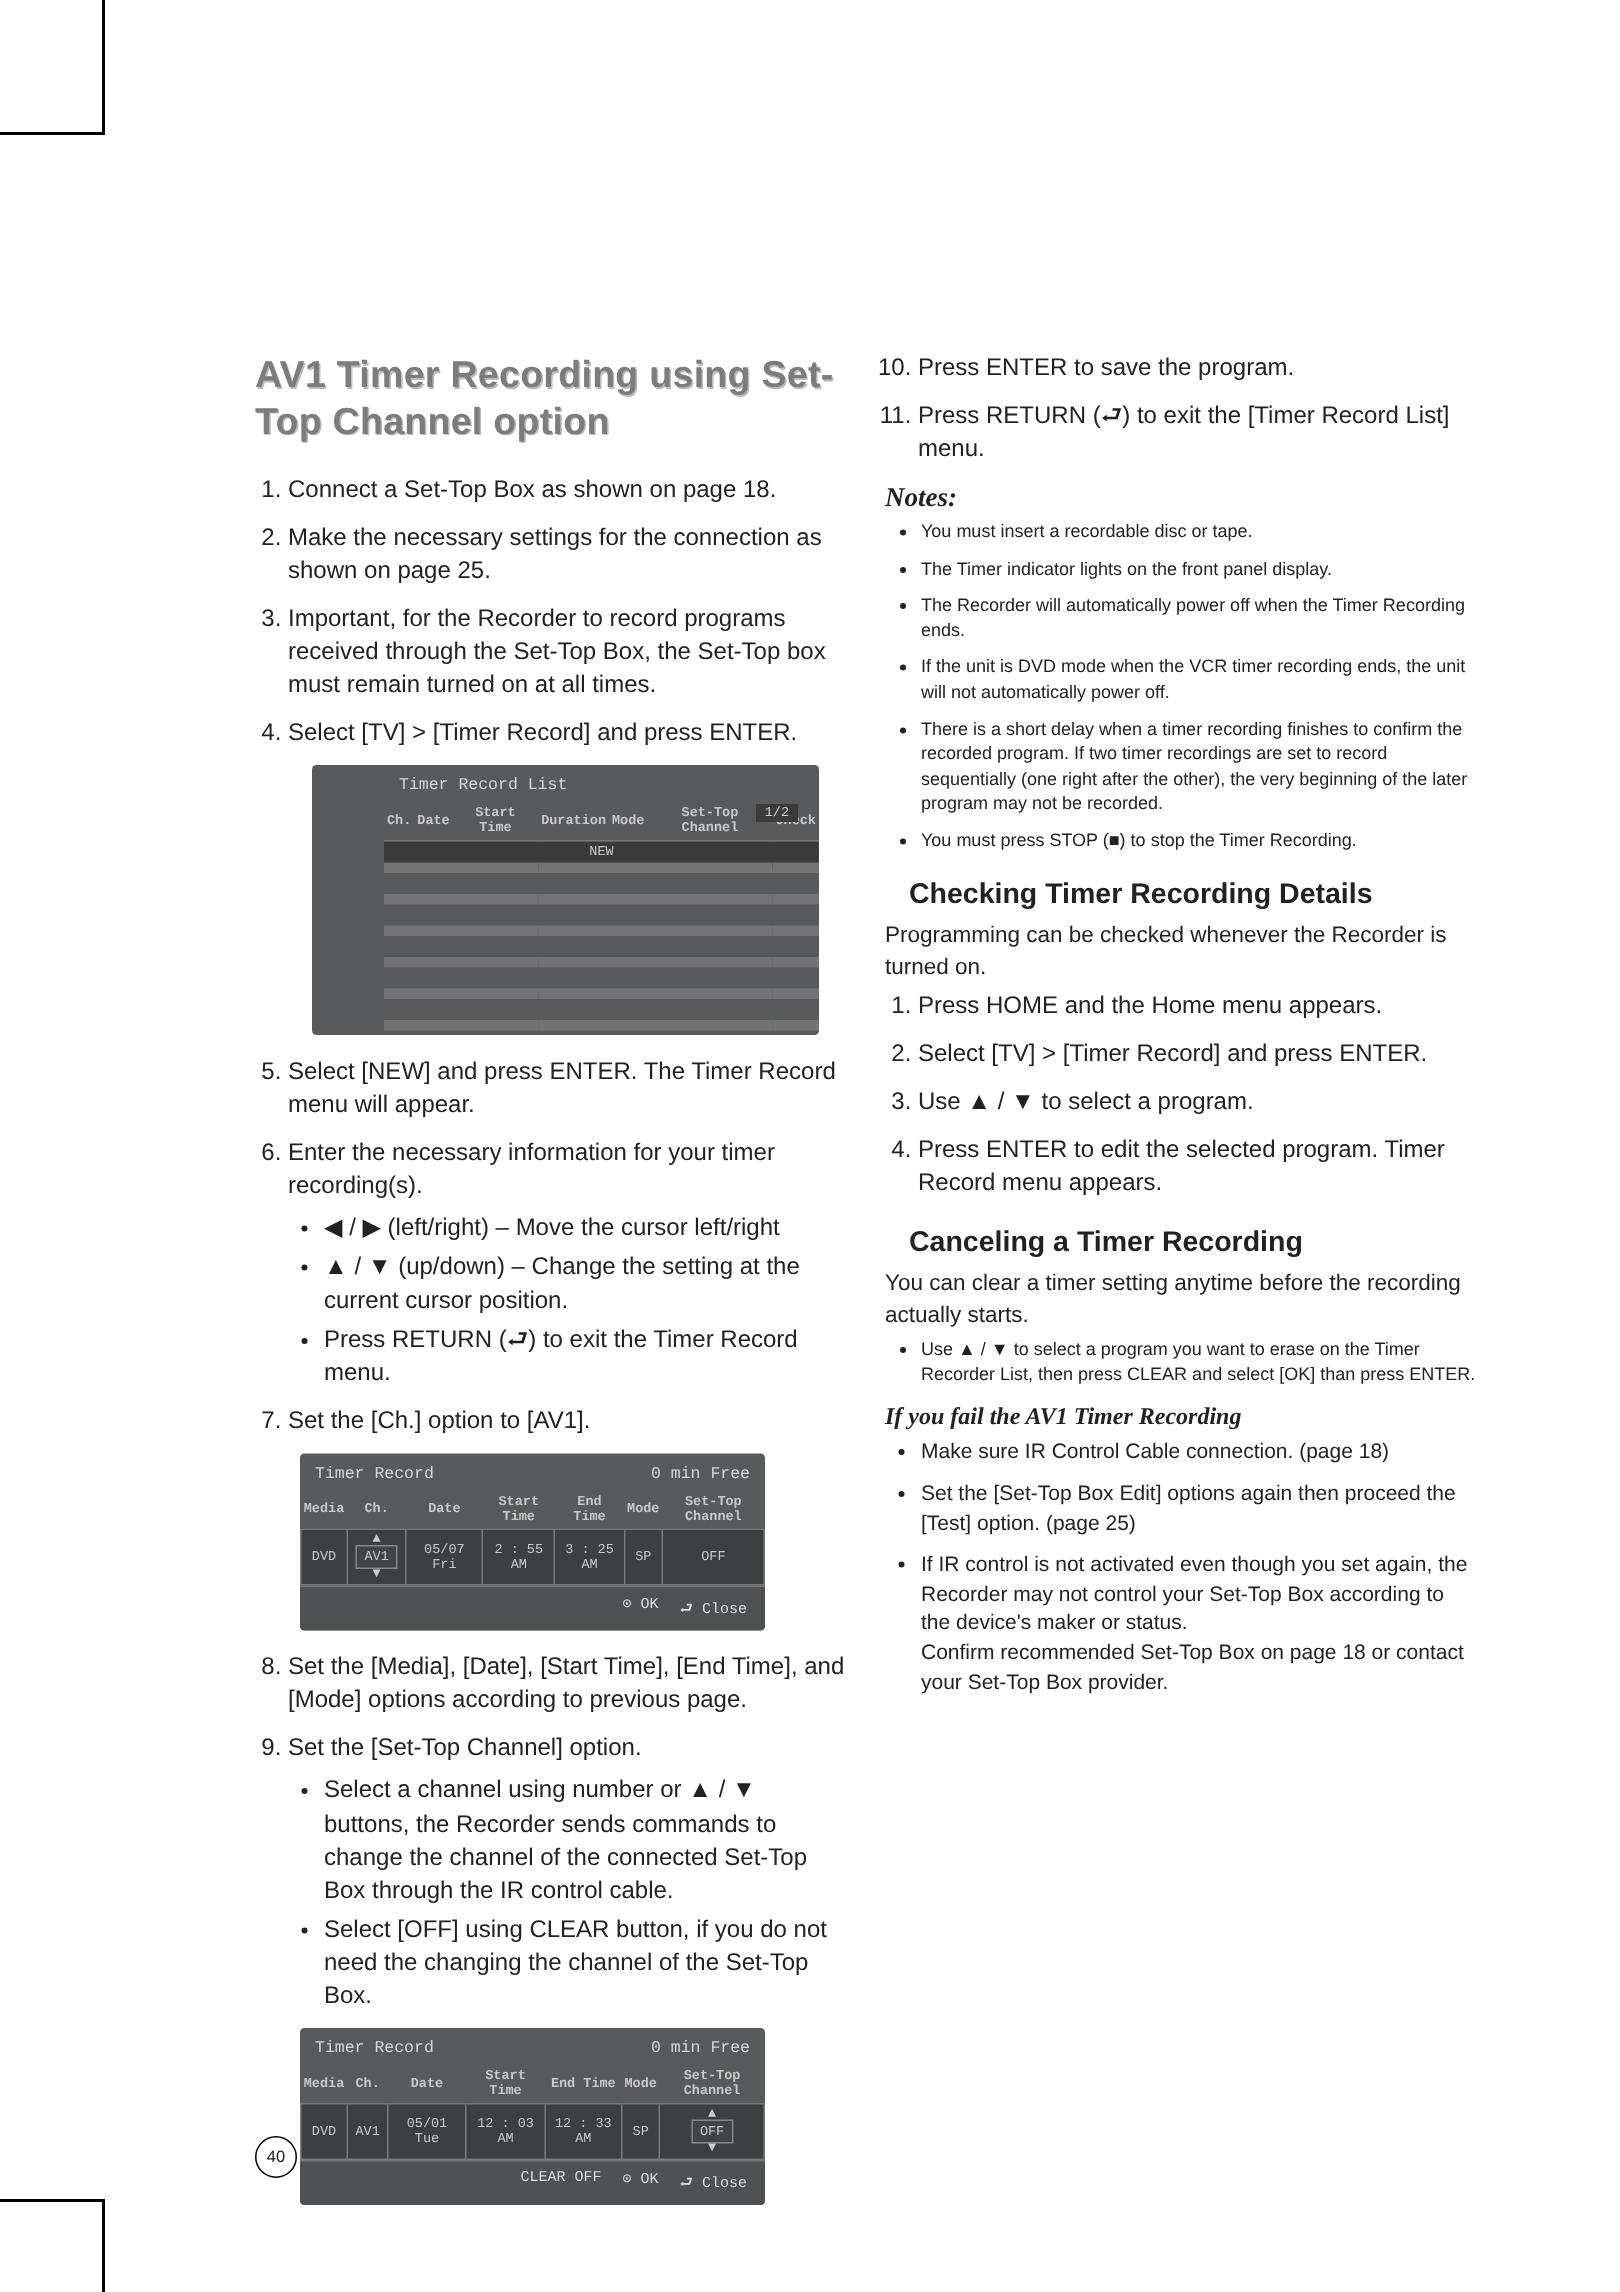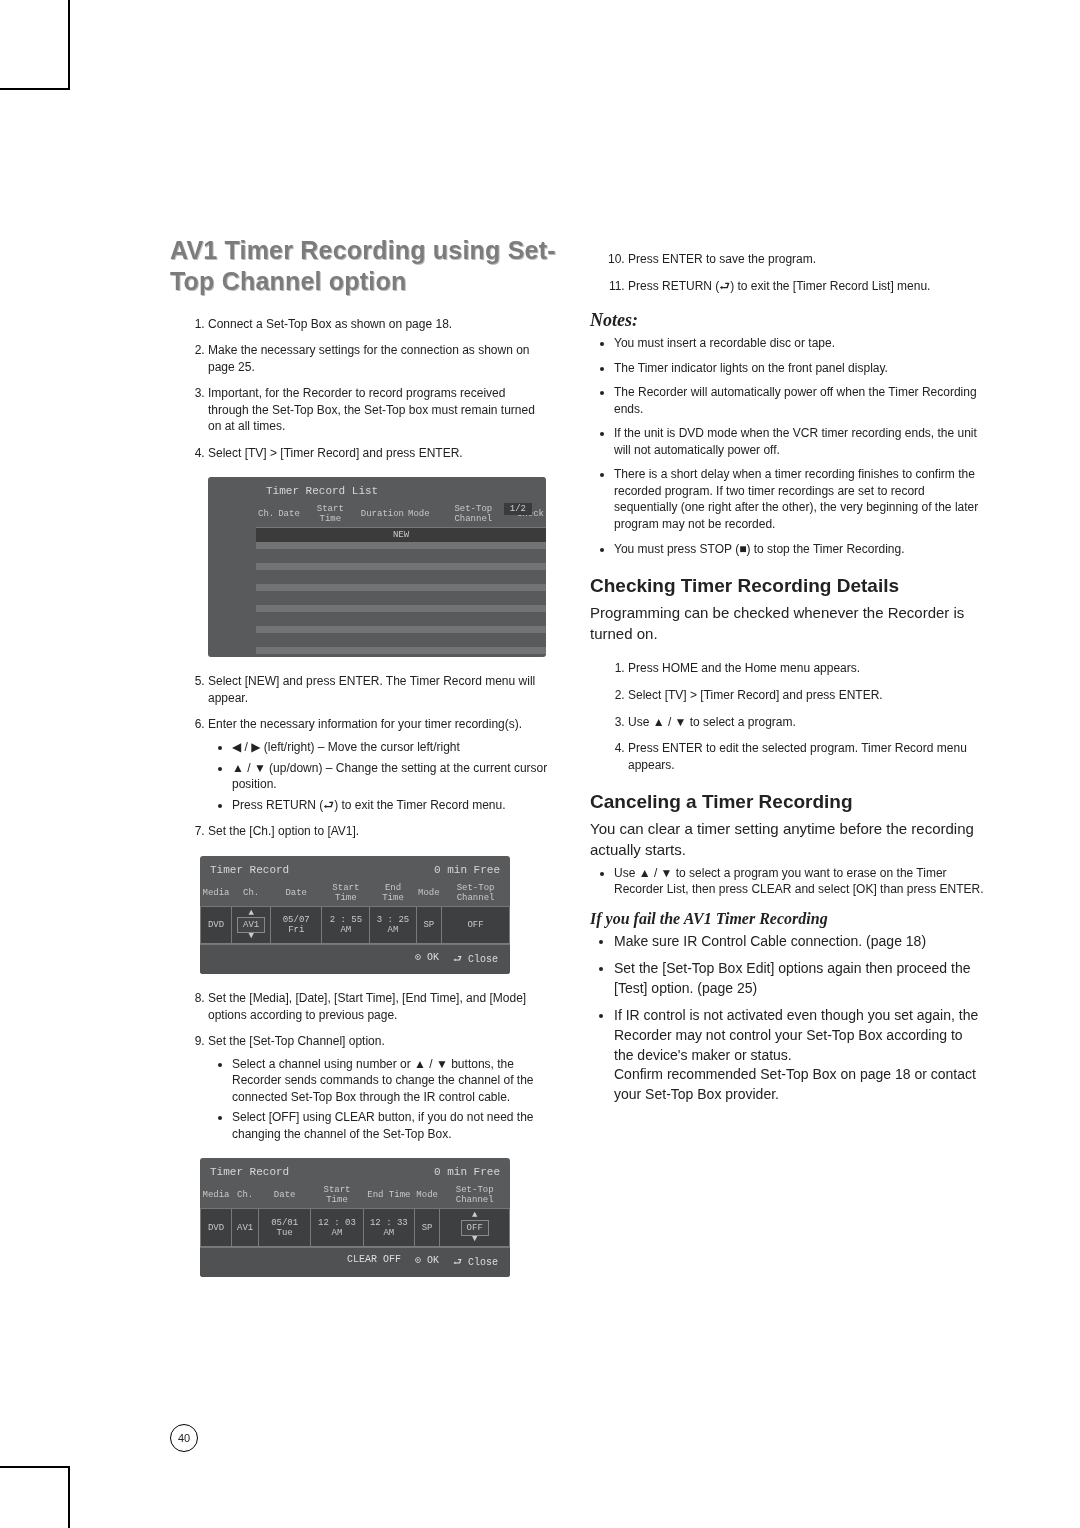--- a/index.html
+++ b/index.html
@@ -28,47 +28,47 @@
   .col{flex:1 1 0;min-width:0;}
   .h1{
     font-size:25px;
     font-weight:bold;
     color:#7c7c7c;
     text-shadow:1px 1px 0 #bbb;
     line-height:1.25;
     margin:0 0 18px 0;
     letter-spacing:0.2px;
   }
-  ol.steps{margin:16px;padding-left:22px;font-size:12px;line-height:1.38;}
+  ol.steps{margin:0;padding-left:22px;font-size:16px;line-height:1.38;}
   ol.steps>li{margin-bottom:10px;}
   ul.sub{list-style:disc;margin:6px 0 0 0;padding-left:24px;}
   ul.sub>li{margin-bottom:4px;}
   ul.bul{list-style:disc;margin:4px 0 12px 0;padding-left:24px;font-size:12px;line-height:1.38;}
   ul.bul>li{margin-bottom:8px;}
   .notes{font-style:italic;font-family:Georgia,serif;font-weight:bold;font-size:18px;margin:10px 0 4px 0;}
-  .h2{font-size:19px;font-weight:bold;margin:18px 0 6px 0;}
+  .h2{font-size:19px;font-weight:bold;margin:18px 0 6px 16px;}
   .plain{font-size:15px;line-height:1.38;margin:0 0 4px 0;}
   ul.sm{list-style:disc;margin:4px 0 10px 0;padding-left:24px;font-size:14px;line-height:1.4;}
   ul.sm>li{margin-bottom:8px;}
   
   .shot{
     width:290px;
     margin:10px auto 14px 38px;
     background:#585a5c;
     border-radius:3px;
     color:#cfcfcf;
     font-family:"Courier New",monospace;
     font-size:10px;
     position:relative;
     overflow:hidden;
   }
   .shot .titlebar{padding:8px 10px 4px 10px;font-size:11px;color:#d6d6d6;}
   .shot .pager{position:absolute;right:14px;top:26px;background:#3b3b3b;padding:1px 6px;font-size:9px;}
   .shot table{width:100%;border-collapse:collapse;font-size:9px;color:#c8c8c8;}
-  .shot th{font-weight:normal;padding:3px 2px;border-bottom:1px solid #777;text-align:center;}
+  .shot th{font-weight:bold;padding:3px 2px;border-bottom:1px solid #777;text-align:center;}
   .shot td{padding:2px;border-bottom:7px solid #737373;text-align:center;height:10px;}
   .shot .newrow{background:#3b3b3b;text-align:center;}
   .shot .footer{display:flex;justify-content:flex-end;gap:14px;padding:6px 12px;font-size:10px;color:#ddd;background:#4f5153;border-top:1px solid #777;}
   .shot .sel{background:#424446;display:inline-block;padding:2px 5px;border:1px solid #888;}
   .shot .arrows{color:#ccc;line-height:0.8;text-align:center;}
   .shot2{width:310px;margin:8px 0 14px 30px;}
   .shot2 .vals td{background:#3d3f41;border:1px solid #7a7a7a;padding:3px 5px;}
   .pagenum{
     position:absolute;
     left:170px;

